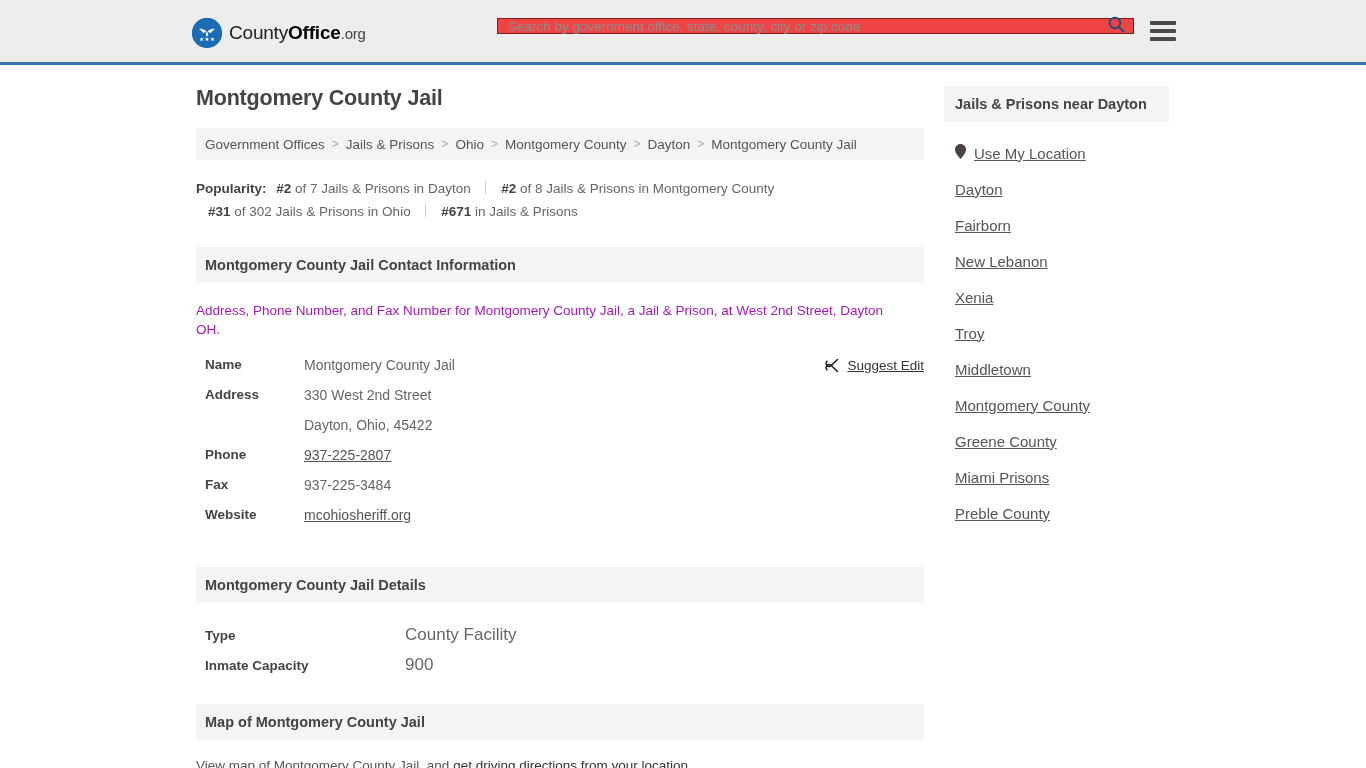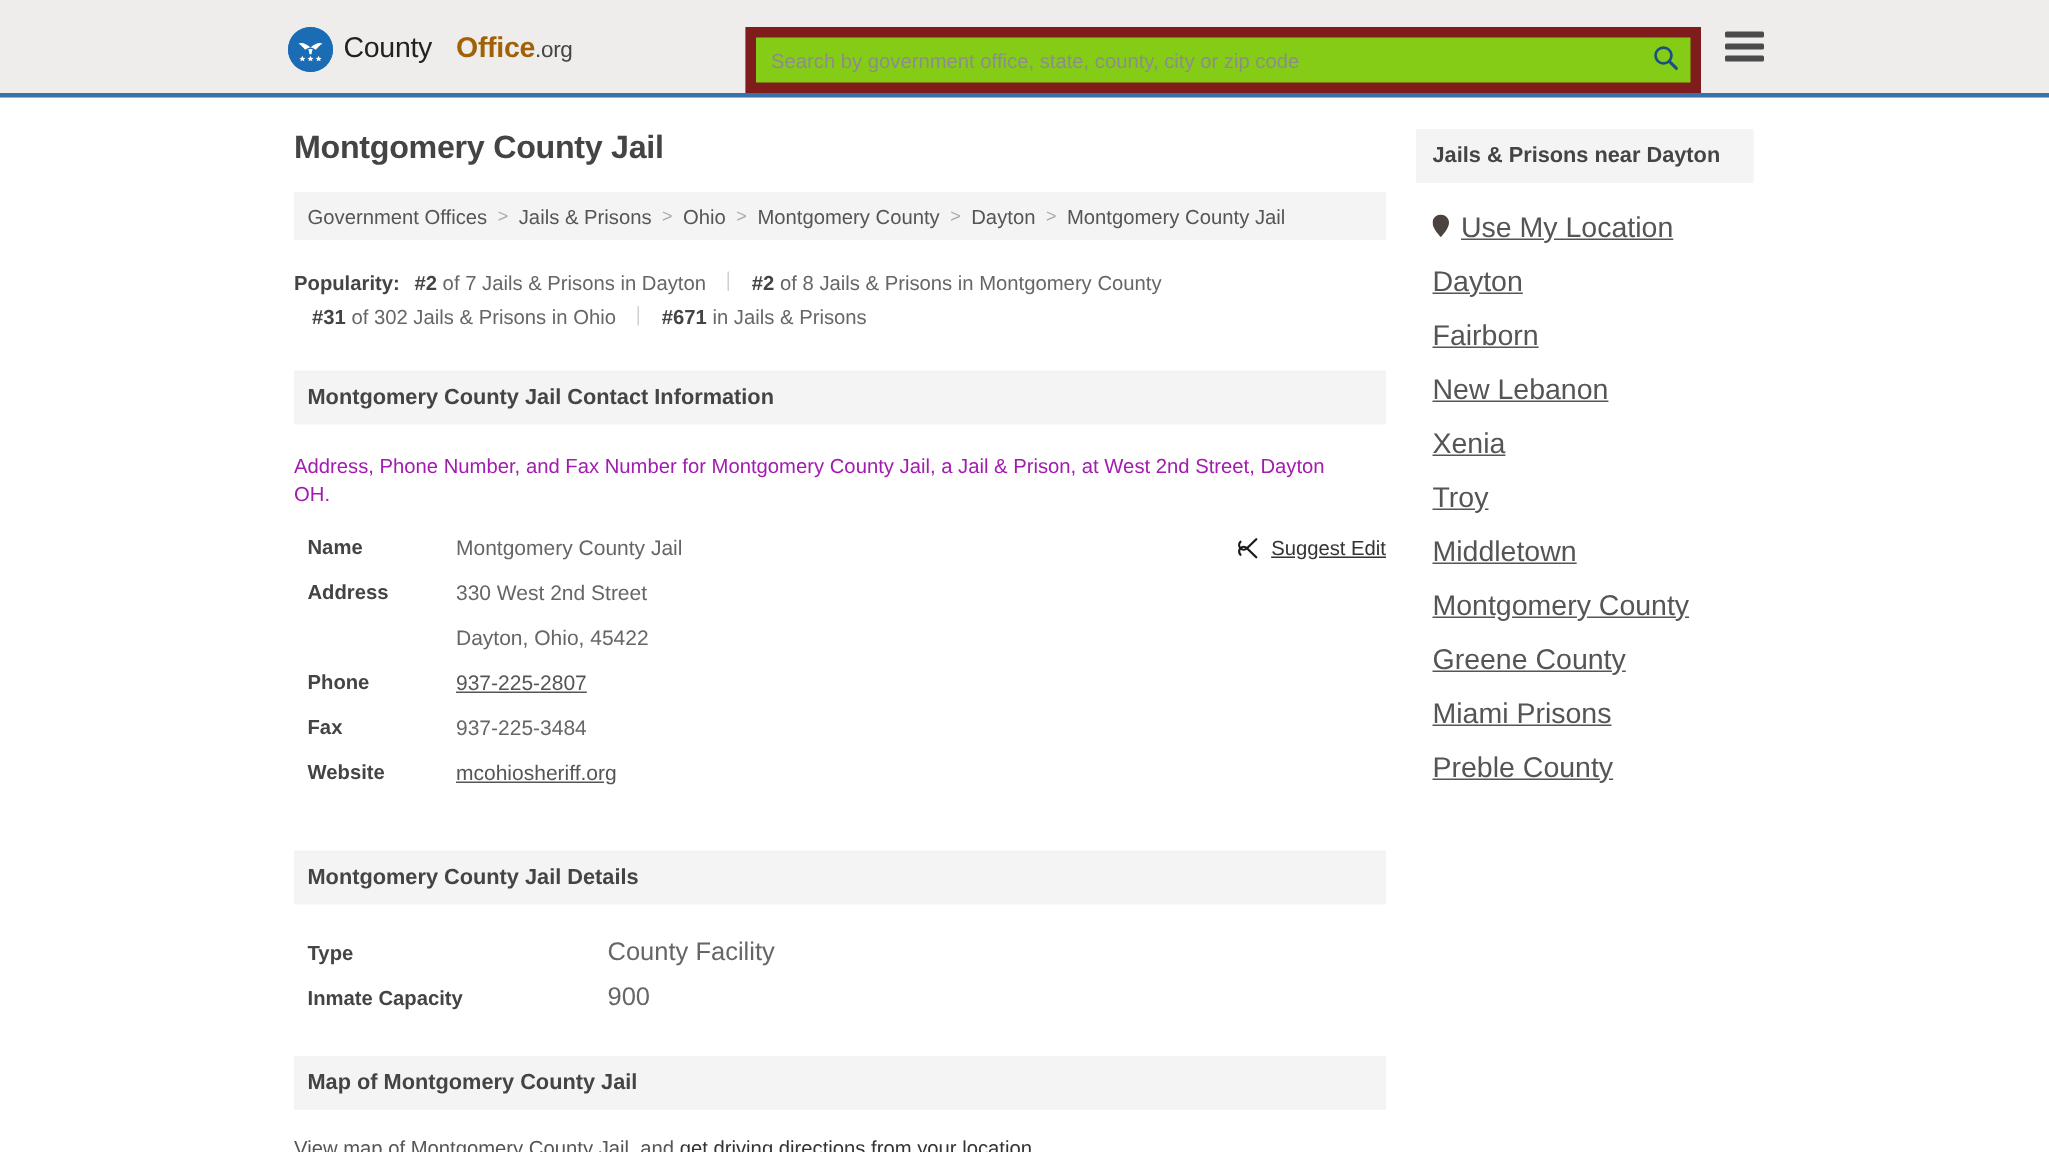--- a/index.html
+++ b/index.html
@@ -37,32 +37,32 @@
     position: relative;
     flex: 0 0 auto;
   }
   .logo-mark svg { position: absolute; left: 0; top: 0; }
   .logo-text {
     font-size: 19px;
     letter-spacing: -0.2px;
     color: #222222;
     white-space: nowrap;
   }
-  .logo-text .b { color: #a16207; font-weight: bold; margin-left: 16px; }
+  .logo-text .b { color: #000000; font-weight: bold; }
   .logo-text .n1 { font-weight: normal; }
   .logo-text .dot { color: #444; font-size: 15px; }
 
   .search-wrap {
     position: absolute;
     left: 497px;
     top: 18px;
     width: 637px;
-    height: 44px;
-    background: #84cc16;
-    border: 7px solid #7f1d1d;
+    height: 16px;
+    background: #ef4444;
+    border: 1px solid #7f1d1d;
     display: flex;
     align-items: center;
   }
   .search-input {
     flex: 1 1 auto;
     border: 0;
     outline: none;
     height: 26px;
     padding: 0 10px;
     font-family: "Liberation Sans", sans-serif;
@@ -259,21 +259,21 @@
   }
   .side-list { margin-top: 13px; }
   .side-item {
     height: 36px;
     display: flex;
     align-items: center;
     padding-left: 11px;
     gap: 8px;
   }
   .side-item a {
-    font-size: 19px;
+    font-size: 15px;
     color: #555555;
     text-decoration: underline;
     cursor: pointer;
   }
   .pin-icon { flex: 0 0 auto; display: block; }
 
   .spacer-24 { height: 24px; }
   .spacer-30 { height: 30px; }
 </style>
 </head>

